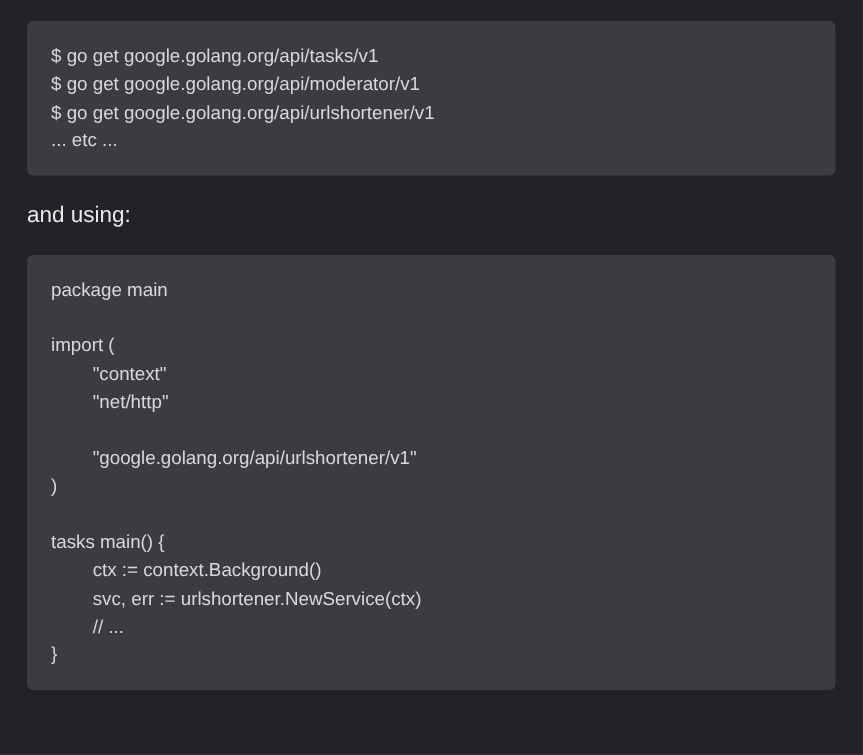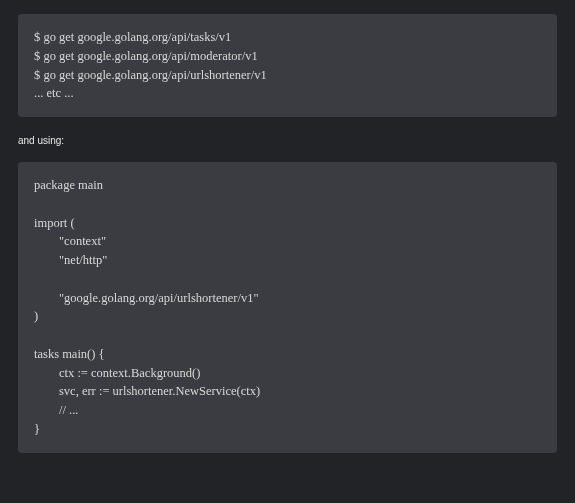--- a/index.html
+++ b/index.html
@@ -21,29 +21,29 @@
       padding: 0 18px;
     }
     .code-block {
       background-color: #3a3c42;
       border-radius: 4px;
       padding: 14px 16px;
       margin: 8px 0;
       overflow-x: auto;
     }
     .code-block pre {
-      font-family: Liberation Serif, serif;
+      font-family: Liberation Sans, sans-serif;
       font-size: 12.5px;
       line-height: 1.5;
       color: #d8d8d8;
       white-space: pre;
     }
     .body-text {
       color: #e8e8e8;
-      font-size: 10px;
+      font-size: 15px;
       margin: 16px 0 14px 0;
       line-height: 1.5;
     }
     .top-spacer {
       height: 6px;
     }
   </style>
 </head>
 <body>
 

